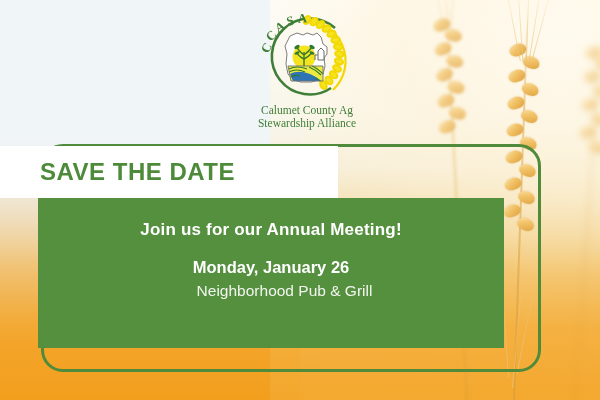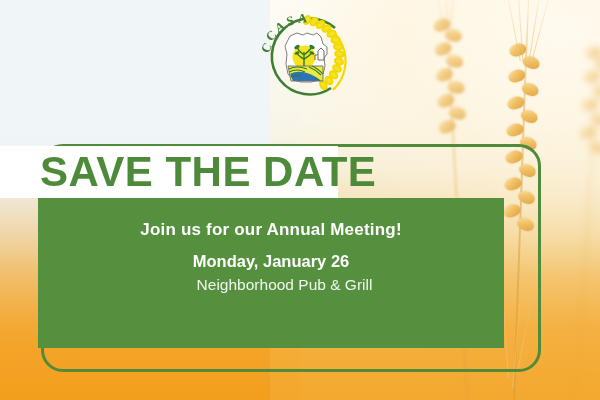--- a/index.html
+++ b/index.html
@@ -88,40 +88,40 @@
 
   
   .band{
     position:absolute;left:0;top:146px;width:338px;height:52px;
     background:#ffffff;
     display:flex;align-items:center;
   }
   .band-text{
     margin-left:40px;
     color:#4d8a3a;
-    font-size:42px;line-height:1;
+    font-size:24px;line-height:1;
     font-weight:bold;letter-spacing:.5px;
     white-space:nowrap;
   }
 
   
   .panel-inner{
     position:absolute;left:38px;top:198px;width:466px;height:150px;
     display:flex;flex-direction:column;align-items:center;
     justify-content:flex-start;
     padding-top:22px;box-sizing:border-box;
     pointer-events:none;
   }
   .headline{
     color:#ffffff;font-size:17px;font-weight:bold;
     letter-spacing:.2px;white-space:nowrap;
   }
   .detail-date{
     color:#ffffff;font-size:16.5px;font-weight:bold;
-    margin-top:12px;white-space:nowrap;
+    margin-top:18px;white-space:nowrap;
   }
   .detail-line{
     color:#f2f5ef;font-size:15.5px;font-weight:normal;
     margin-top:5px;white-space:nowrap;margin-left:27px;
   }
 
   
   .logo{
     position:absolute;left:243px;top:14px;width:128px;height:120px;
   }
@@ -285,15 +285,19 @@
           <path d="M 32 55 C 38 52 45 53 50 55"></path>
           <path d="M 32 58 C 38 55 44 56 48 58"></path>
           <path d="M 52 53 C 57 55 61 58 64 61"></path>
           <path d="M 55 52 C 60 54 63 57 66 60"></path>
           <path d="M 34 63 C 37 61 40 61 43 62"></path>
           <path d="M 58 64 C 60 65 62 66 63 67"></path>
         </g>
         <path d="M 31 52 L 66 52 L 66 67 L 34 67 Z" fill="none" stroke="#6f6f6f" stroke-width="0.9"></path>
       </g>
     </svg>
+    <div class="logo-text">
+      <div>Calumet County Ag</div>
+      <div>Stewardship Alliance</div>
+    </div>
   </div>
 
 </div>
 
 </body></html>

